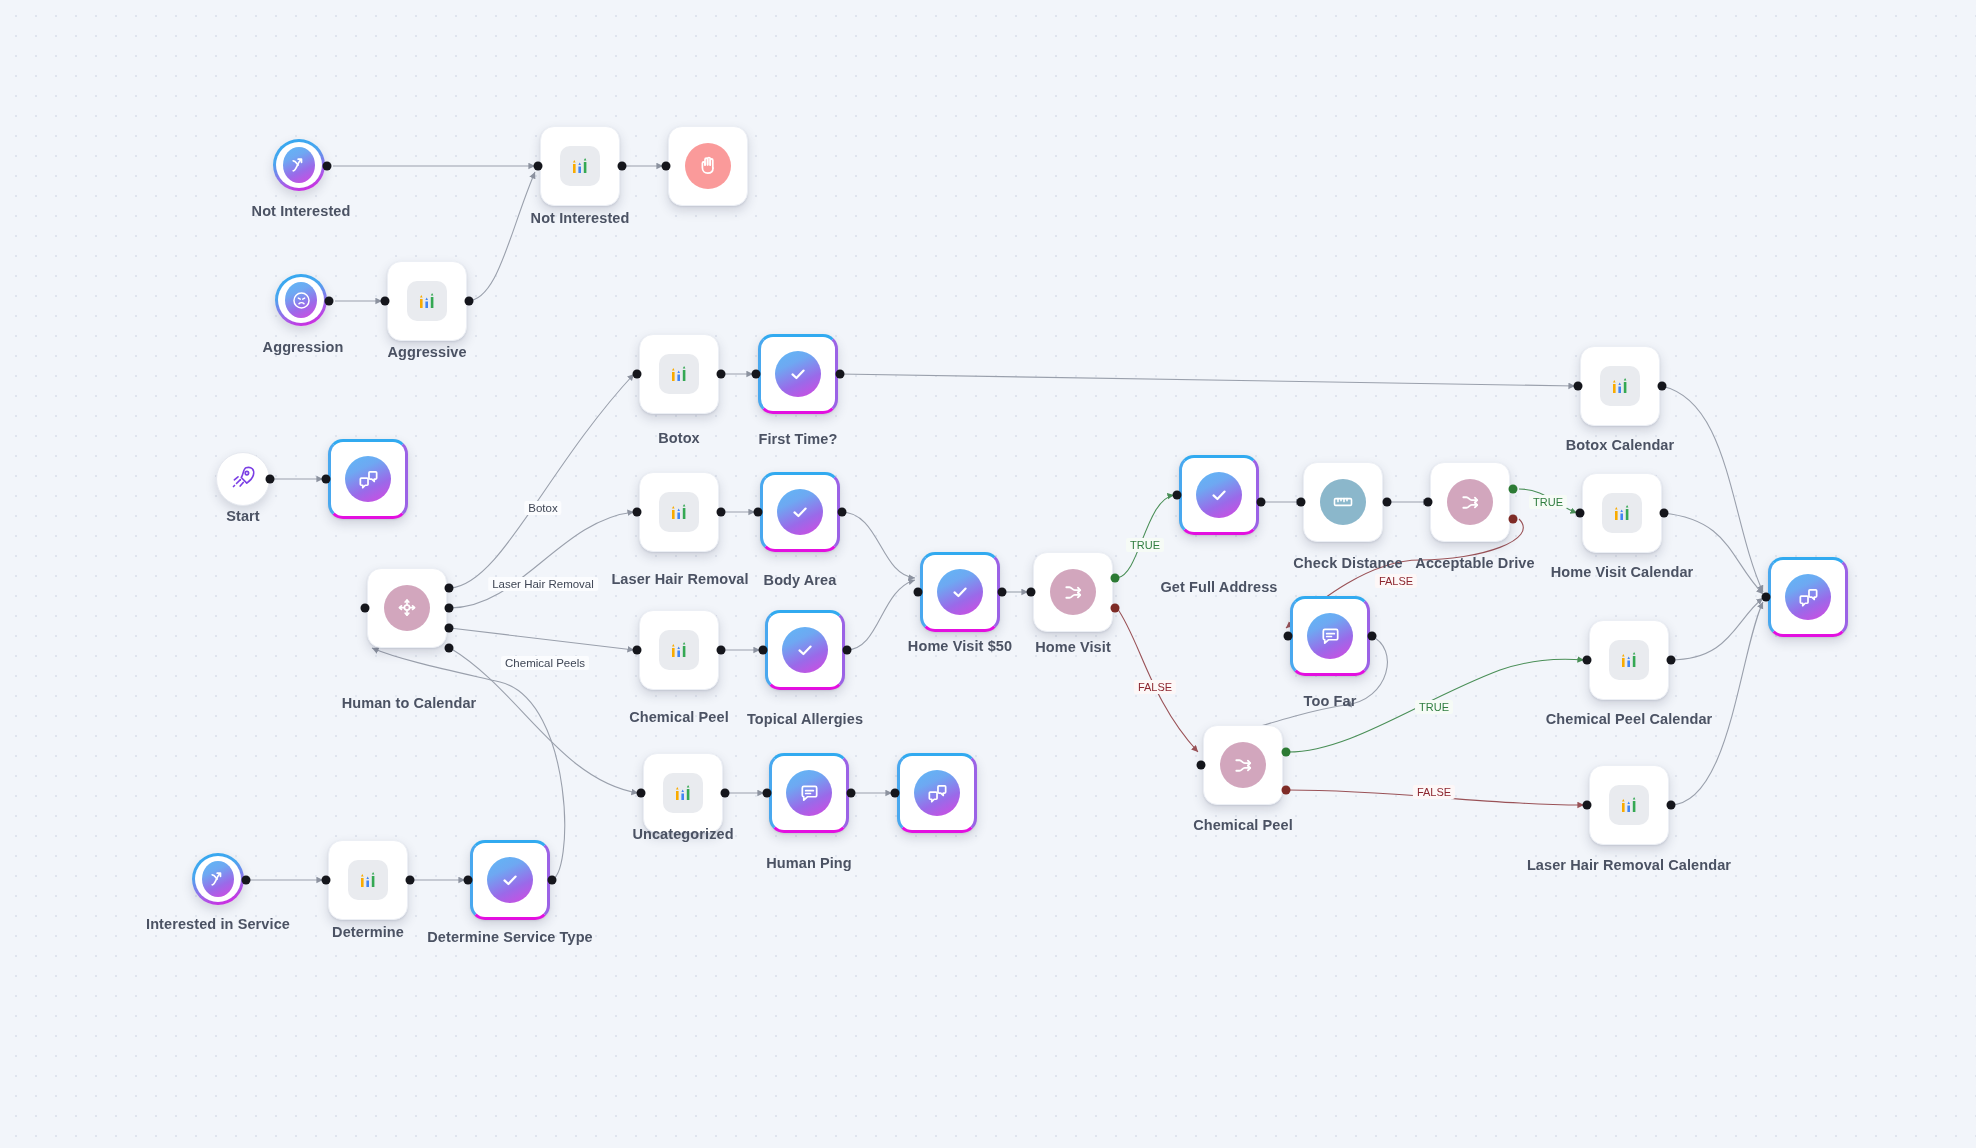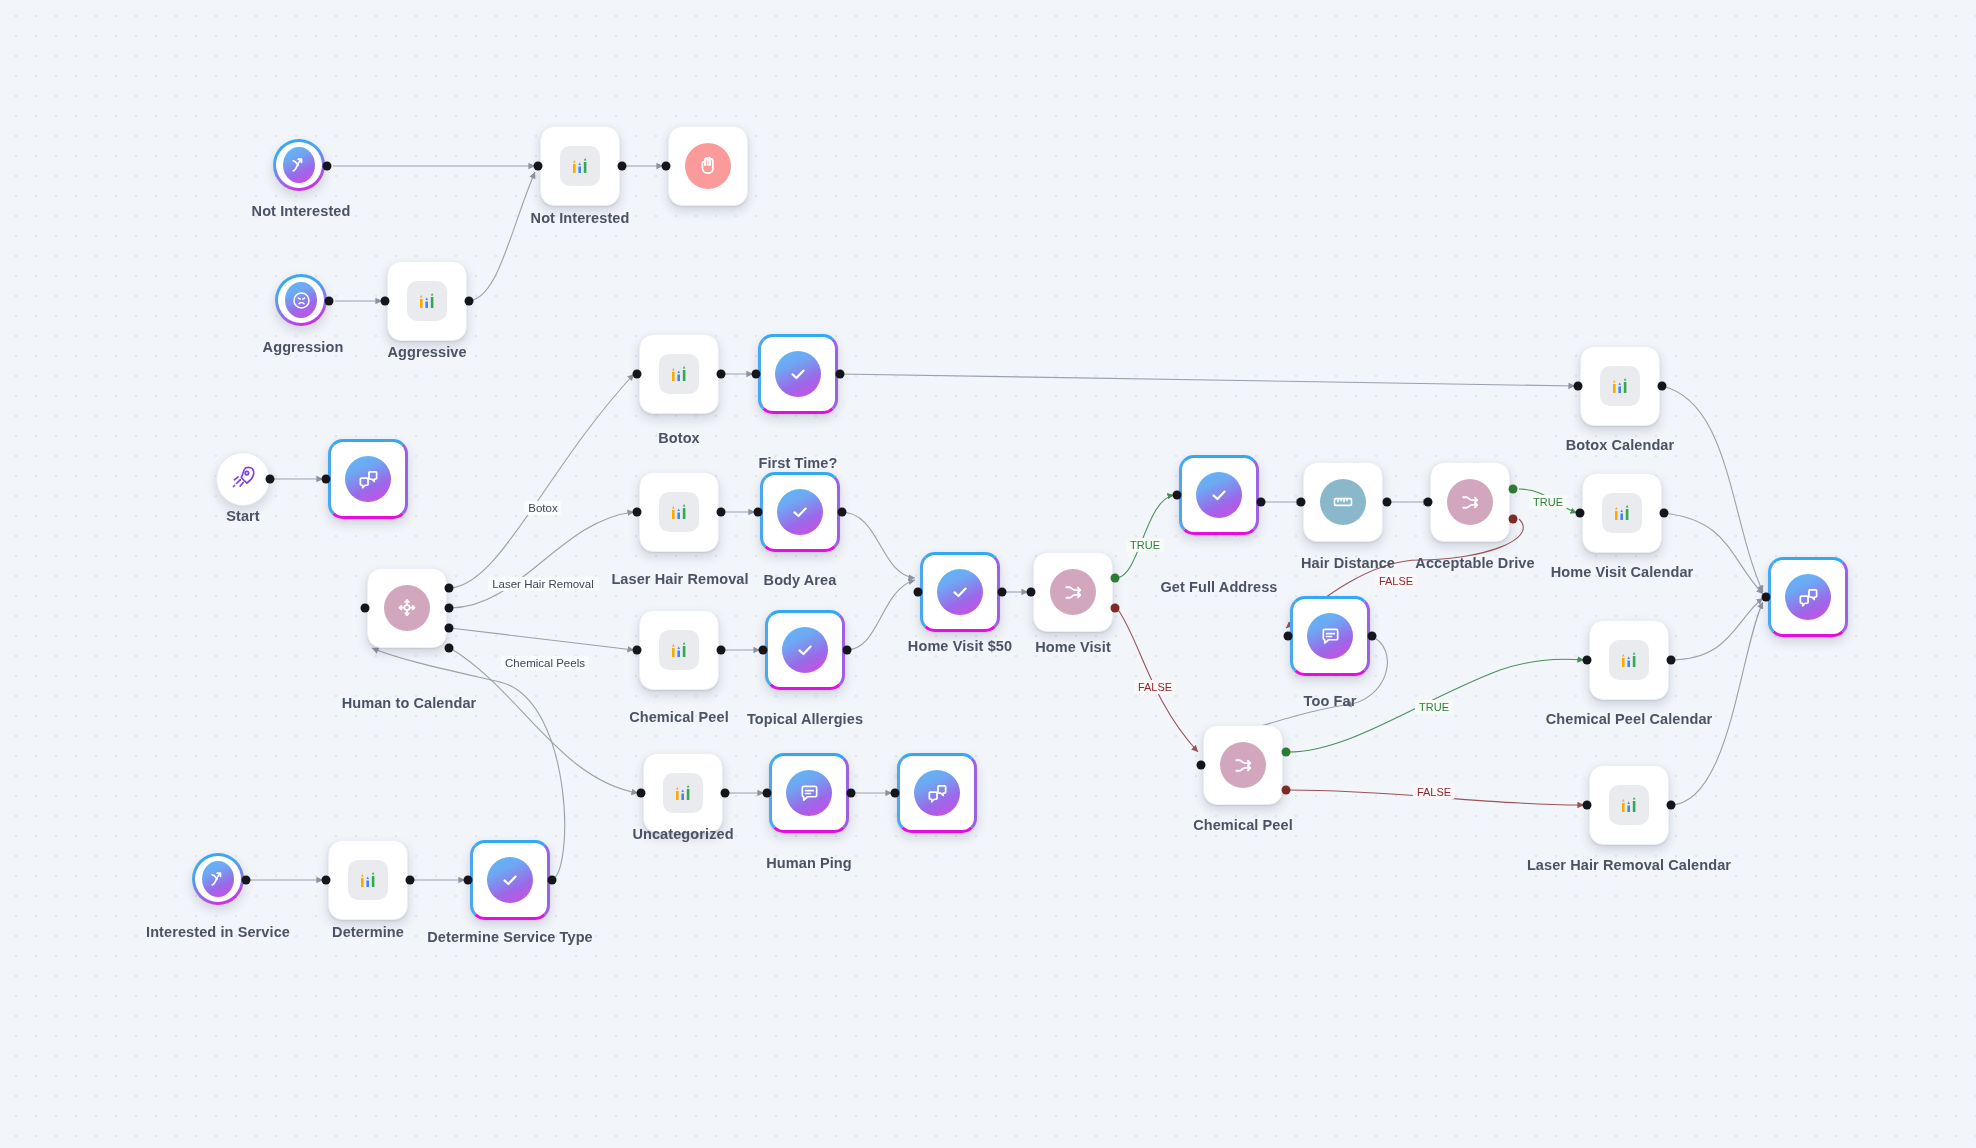--- a/index.html
+++ b/index.html
@@ -297,21 +297,21 @@
   <div class="node">
     <div class="box accent" style="left:758px;top:334px;">
       <div class="disc grad">
         <svg width="24" height="24" viewBox="0 0 24 24" fill="none" stroke="#fff" stroke-width="2.2" stroke-linecap="round" stroke-linejoin="round">
           <path d="M6.5 12.4 L10.4 16 L17.6 8.6"></path>
         </svg>
       </div>
     </div>
     <div class="port" style="left:756px;top:374px;"></div>
     <div class="port" style="left:840px;top:374px;"></div>
-    <div class="nlabel" style="left:798px;top:455px;">First Time?</div>
+    <div class="nlabel" style="left:798px;top:431px;">First Time?</div>
   </div>
 
   <div class="node">
     <div class="box plain" style="left:639px;top:472px;">
       <div class="ga-chip">
         <svg width="24" height="24" viewBox="0 0 24 24">
           <path d="M5 19 L5 10 L7.6 10 L7.6 19 Z M5 8.6 L6.3 6 L7.6 8.6 Z" fill="#f9ab00"></path>
           <path d="M10.4 19 L10.4 12.5 L13 12.5 L13 19 Z M10.4 11 L11.7 8.4 L13 11 Z" fill="#4285f4"></path>
           <path d="M15.8 19 L15.8 8 L18.4 8 L18.4 19 Z M15.8 6.6 L17.1 4 L18.4 6.6 Z" fill="#34a853"></path>
         </svg>
@@ -409,21 +409,21 @@
     <div class="circleNode ring" style="left:192px;top:853px;">
       <div class="disc grad sm">
         <svg width="20" height="20" viewBox="0 0 24 24" fill="none" stroke="#fff" stroke-width="2" stroke-linecap="round" stroke-linejoin="round">
           <path d="M5 19 C9 19 10 9 14 6"></path>
             <path d="M11 5 L15 5 L15 9"></path>
             <path d="M5 7 C8 7 9 10 11 12"></path>
         </svg>
       </div>
     </div>
     <div class="port" style="left:246px;top:880px;"></div>
-    <div class="nlabel" style="left:218px;top:916px;margin-top:8px;">Interested in Service</div>
+    <div class="nlabel" style="left:218px;top:916px;">Interested in Service</div>
   </div>
 
   <div class="node">
     <div class="box plain" style="left:328px;top:840px;">
       <div class="ga-chip">
         <svg width="24" height="24" viewBox="0 0 24 24">
           <path d="M5 19 L5 10 L7.6 10 L7.6 19 Z M5 8.6 L6.3 6 L7.6 8.6 Z" fill="#f9ab00"></path>
           <path d="M10.4 19 L10.4 12.5 L13 12.5 L13 19 Z M10.4 11 L11.7 8.4 L13 11 Z" fill="#4285f4"></path>
           <path d="M15.8 19 L15.8 8 L18.4 8 L18.4 19 Z M15.8 6.6 L17.1 4 L18.4 6.6 Z" fill="#34a853"></path>
         </svg>
@@ -497,21 +497,21 @@
           <rect x="3.5" y="8.6" width="17" height="6.8" rx="1.2"></rect>
           <path d="M7 8.6v3"></path>
             <path d="M10 8.6v2.2"></path>
             <path d="M13 8.6v3"></path>
             <path d="M16 8.6v2.2"></path>
         </svg>
       </div>
     </div>
     <div class="port" style="left:1301px;top:502px;"></div>
     <div class="port" style="left:1387px;top:502px;"></div>
-    <div class="nlabel" style="left:1348px;top:555px;">Hair Distance</div>
+    <div class="nlabel" style="left:1348px;top:555px;">Check Distance</div>
   </div>
 
   <div class="node">
     <div class="box plain" style="left:1430px;top:462px;">
       <div class="disc pink">
         <svg width="23" height="23" viewBox="0 0 24 24" fill="none" stroke="#fff" stroke-width="1.9" stroke-linecap="round" stroke-linejoin="round">
           <path d="M4.5 6.5h3.2c2.4 0 3.2 3 5.6 3h5.4"></path>
           <path d="M4.5 17.5h3.2c2.4 0 3.2-3 5.6-3h5.4"></path>
           <path d="M16.6 7 19 9.5 16.6 12"></path>
           <path d="M16.6 12.2 19 14.6 16.6 17"></path>

